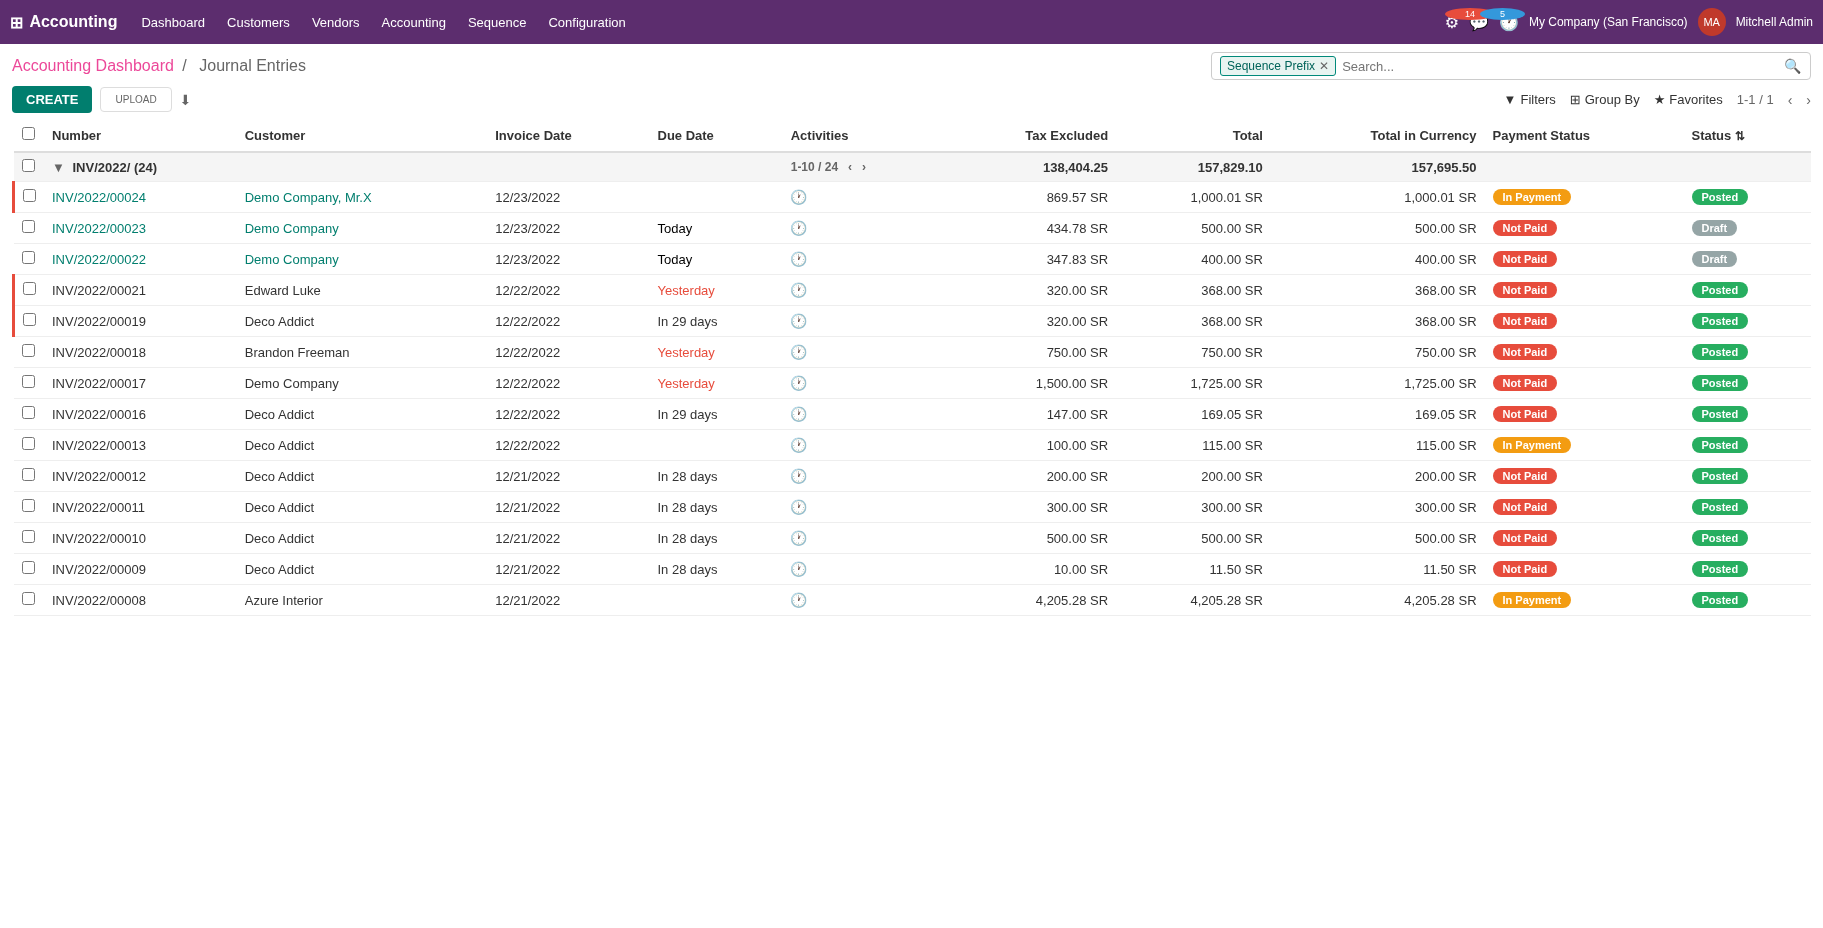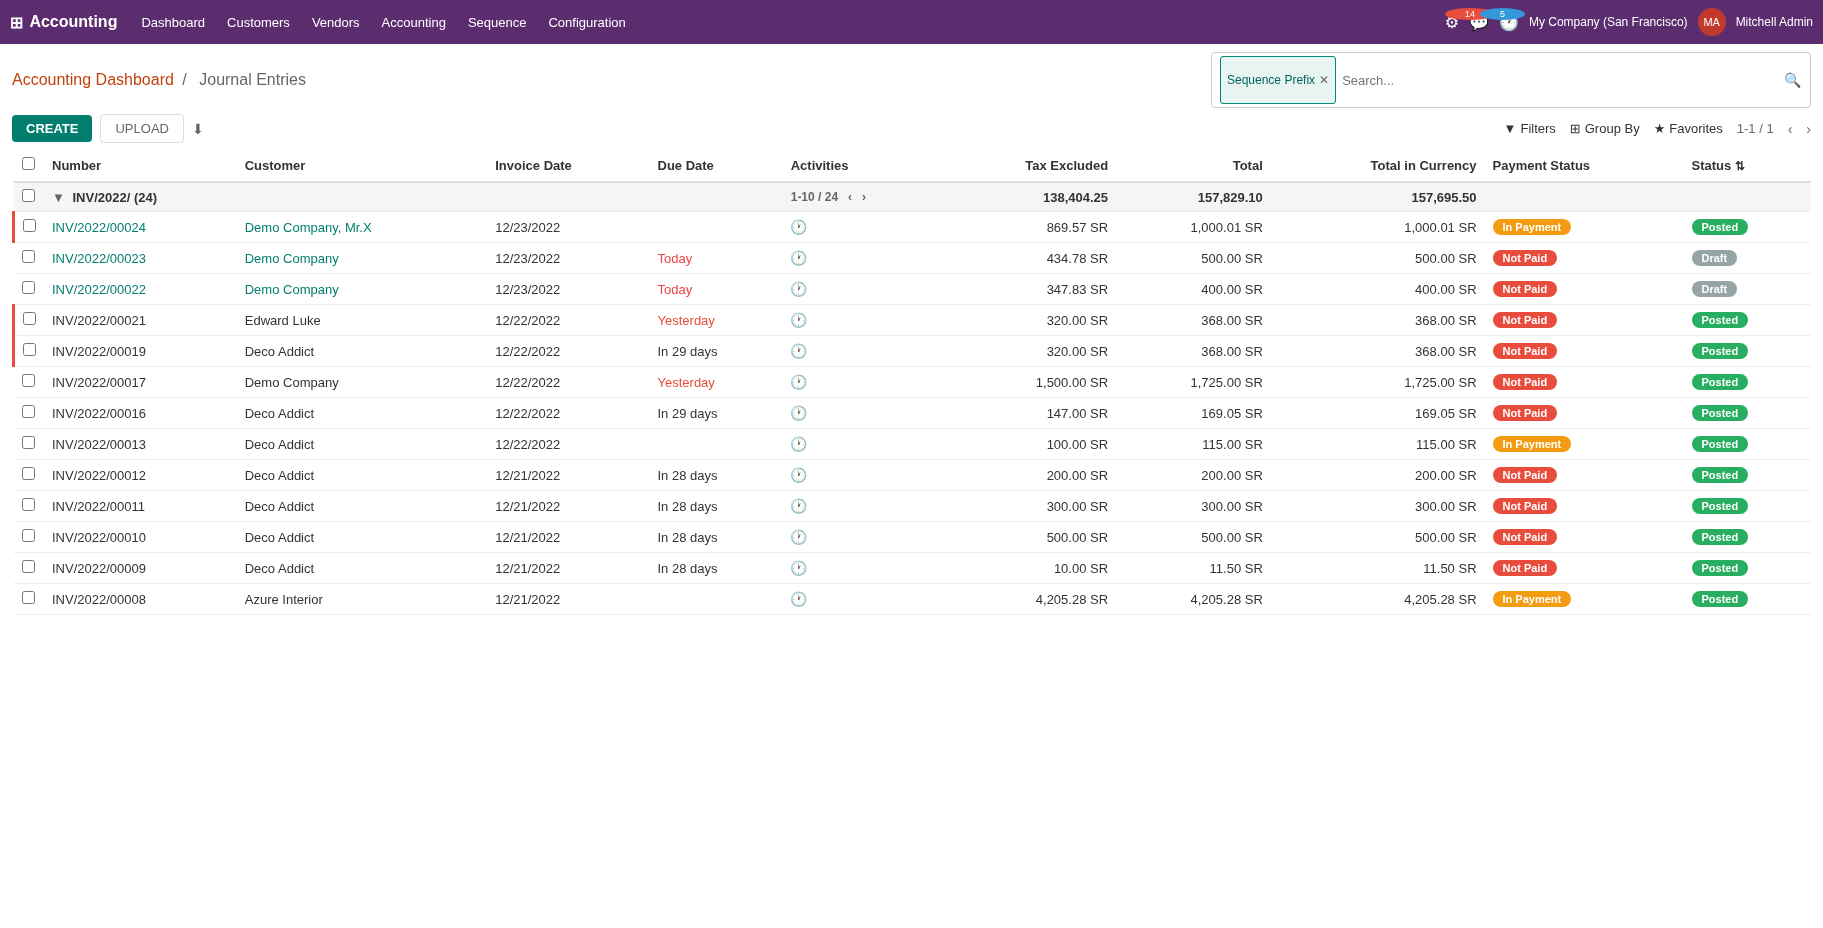--- a/index.html
+++ b/index.html
@@ -38,48 +38,48 @@
     .badge-blue { background: #3498db; }
     .company-info { color: #fff; font-size: 12px; }
     .avatar { width: 28px; height: 28px; border-radius: 50%; background: #c0392b; display: flex; align-items: center; justify-content: center; color: #fff; font-size: 11px; }
 
     
     .sub-header {
       padding: 8px 12px 0 12px;
       display: flex; align-items: center; justify-content: space-between;
     }
     .breadcrumb { font-size: 16px; color: #333; }
-    .breadcrumb a { color: #c2410c; text-decoration: none; }
+    .breadcrumb a { color: #ec4899; text-decoration: none; }
     .breadcrumb span { color: #666; margin: 0 4px; }
 
     .search-bar {
       display: flex; align-items: center; border: 1px solid #ccc;
       border-radius: 4px; padding: 3px 8px; flex: 0 0 600px; background: #fff;
     }
     .search-tag {
       background: #e8f4f1; border: 1px solid #01897a; border-radius: 3px;
-      padding: 16px 6px; font-size: 12px; color: #01645a;
+      padding: 2px 6px; font-size: 12px; color: #01645a;
       display: flex; align-items: center; gap: 4px; margin-right: 6px;
     }
     .search-tag .remove { cursor: pointer; color: #666; }
     .search-input { border: none; outline: none; flex: 1; font-size: 13px; }
     .search-icon-btn { color: #666; font-size: 14px; margin-left: 4px; }
 
     
     .toolbar {
       padding: 6px 12px;
       display: flex; align-items: center; gap: 8px;
     }
     .btn-create {
       background: #017e6e; color: #fff; border: none; border-radius: 4px;
       padding: 6px 14px; font-size: 13px; cursor: pointer; font-weight: bold;
     }
     .btn-upload {
       background: #fff; color: #666; border: 1px solid #ddd; border-radius: 4px;
-      padding: 6px 14px; font-size: 13px; cursor: pointer;
+      padding: 6px 14px; font-size: 10px; cursor: pointer;
     }
     .btn-download { color: #666; cursor: pointer; font-size: 14px; }
 
     .toolbar-right {
       margin-left: auto; display: flex; align-items: center; gap: 14px;
     }
     .filter-btn {
       background: none; border: none; color: #333; cursor: pointer; font-size: 13px;
       display: flex; align-items: center; gap: 4px;
     }
@@ -102,21 +102,21 @@
 
     .group-row {
       background: #f5f5f5; font-weight: 600; color: #333;
     }
     .group-row td { padding: 6px 8px; }
     .group-toggle { cursor: pointer; margin-right: 4px; color: #666; }
 
     .link-cell { color: #017e6e; cursor: pointer; }
 
     .red-date { color: #e74c3c; }
-    .orange-date { color: #ef4444; }
+    .orange-date { color: #000000; }
 
     .clock-icon { color: #aaa; font-size: 14px; }
 
     .badge-pill {
       border-radius: 12px; padding: 2px 10px; font-size: 11px;
       font-weight: bold; color: #fff; display: inline-block;
     }
     .pill-inpayment { background: #f39c12; }
     .pill-notpaid { background: #e74c3c; }
     .pill-posted { background: #27ae60; }
@@ -313,20 +313,37 @@
     <td class="right">368.00 SR</td>
     <td>
       <span class="badge-pill pill-notpaid">Not Paid</span>
     </td>
     <td>
       <span class="badge-pill pill-posted">Posted</span>
     </td>
   </tr>
         <tr>
     <td><input type="checkbox" style=""></td>
+    <td>INV/2022/00018</td>
+    <td>Brandon Freeman</td>
+    <td>12/22/2022</td>
+    <td class="red-date">Yesterday</td>
+    <td class="clock-icon">🕐</td>
+    <td class="right">750.00 SR</td>
+    <td class="right">750.00 SR</td>
+    <td class="right">750.00 SR</td>
+    <td>
+      <span class="badge-pill pill-notpaid">Not Paid</span>
+    </td>
+    <td>
+      <span class="badge-pill pill-posted">Posted</span>
+    </td>
+  </tr>
+        <tr>
+    <td><input type="checkbox" style=""></td>
     <td>INV/2022/00017</td>
     <td>Demo Company</td>
     <td>12/22/2022</td>
     <td class="red-date">Yesterday</td>
     <td class="clock-icon">🕐</td>
     <td class="right">1,500.00 SR</td>
     <td class="right">1,725.00 SR</td>
     <td class="right">1,725.00 SR</td>
     <td>
       <span class="badge-pill pill-notpaid">Not Paid</span>

